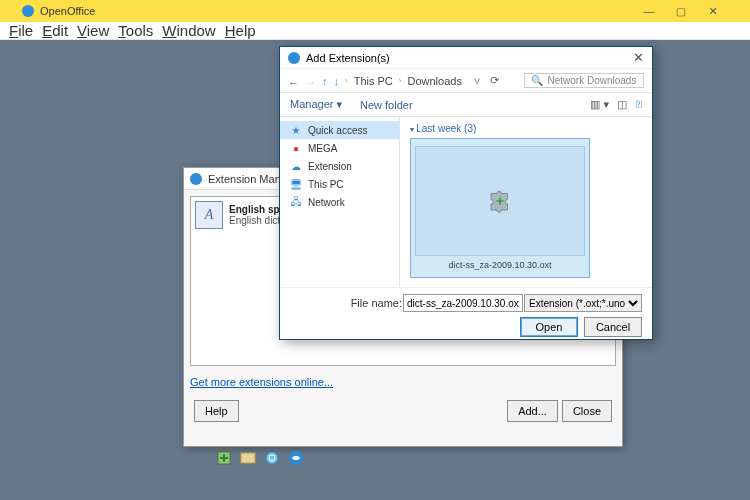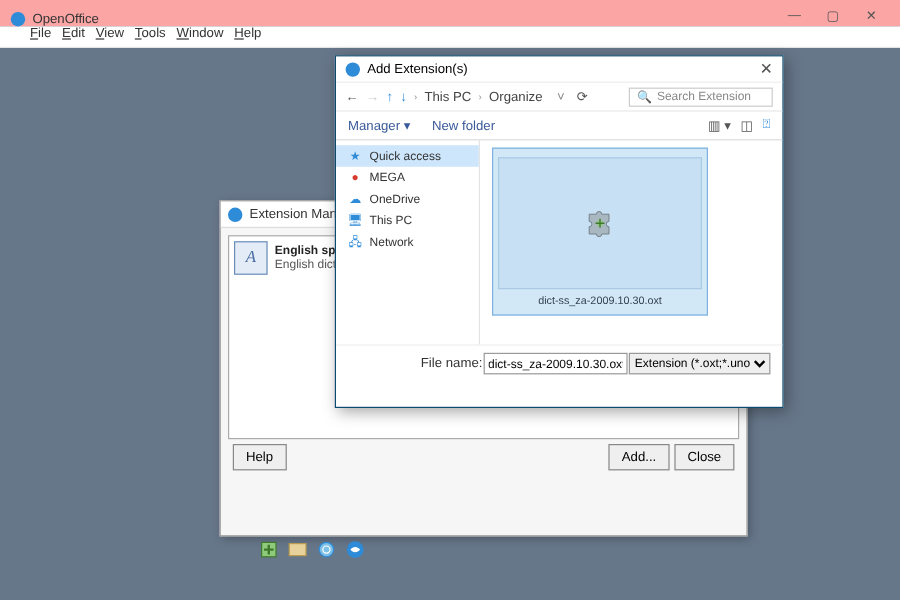--- a/index.html
+++ b/index.html
@@ -1,21 +1,21 @@
 <!DOCTYPE html>
 <html><head>
 <meta charset="utf-8">
 <style>
 *{box-sizing:border-box;margin:0;padding:0;font-family:"Segoe UI",Tahoma,sans-serif}
 body{width:750px;height:500px;background:#67778a;overflow:hidden;position:relative}
-.app-titlebar{height:22px;background:#fca5a5;display:flex;align-items:flex-end;padding:0 9px;font-size:11px;color:#333}
+.app-titlebar{height:22px;background:#fde047;display:flex;align-items:center;padding:0 22px;font-size:11px;color:#333}
 .app-titlebar .logo{width:12px;height:12px;border-radius:50%;background:#2e8bd8;margin-right:6px;display:inline-flex;align-items:center;justify-content:center;color:#fff;font-size:8px}
 .win-controls{margin-left:auto;display:flex;gap:2px}
 .win-controls span{width:30px;height:18px;display:flex;align-items:center;justify-content:center;font-size:11px;color:#555}
-.menubar{height:18px;background:#fff;display:flex;gap:3px;padding:0 22px;font-size:11px;color:#333;border-bottom:1px solid #e5e5e5}
+.menubar{height:18px;background:#fff;display:flex;gap:3px;padding:0 6px;font-size:15px;color:#333;border-bottom:1px solid #e5e5e5}
 .menubar span{padding:0 3px;cursor:default}
 .menubar span u{text-decoration:underline}
 
 
 .ext-mgr{position:absolute;left:183px;top:167px;width:440px;height:280px;background:#f6f6f6;border:1px solid #9a9a9a;box-shadow:2px 2px 8px rgba(0,0,0,.3)}
 .ext-mgr .titlebar{height:22px;background:#fff;display:flex;align-items:center;padding:0 6px;font-size:11px;color:#333;border-bottom:1px solid #ddd}
 .ext-mgr .titlebar .logo{width:12px;height:12px;border-radius:50%;background:#2e8bd8;margin-right:6px}
 .ext-mgr .content{padding:6px}
 .ext-mgr .list{border:1px solid #aaa;background:#fff;height:170px;padding:4px;font-size:10px}
 .ext-mgr .row{display:flex;gap:6px;align-items:center}
@@ -95,20 +95,21 @@
   <div class="content">
     <div class="list">
       <div class="row">
         <div class="thumb">A</div>
         <div class="txt">
           <div class="t1">English spelling, hyp</div>
           <div class="t2">English dictionaries fo</div>
         </div>
       </div>
     </div>
+    <a class="link">Get more extensions online...</a>
     <div class="btnrow">
       <button>Help</button>
       <div class="spacer"></div>
       <button>Add...</button>
       <button>Close</button>
     </div>
   </div>
 </div>
 
 <div class="status-icons">
@@ -136,26 +137,26 @@
     <span class="x">✕</span>
   </div>
   <div class="fd-nav">
     <span class="arrow">←</span>
     <span class="arrow disabled">→</span>
     <span class="arrow" style="color:#2e8bd8">↑</span>
     <span class="arrow" style="color:#2e8bd8">↓</span>
     <span class="sep">›</span>
     <span class="crumb">This PC</span>
     <span class="sep">›</span>
-    <span class="crumb">Organize</span>
+    <span class="crumb">Downloads</span>
     <span class="arrow" style="margin-left:6px;color:#888">˅</span>
     <span class="refresh">⟳</span>
     <div class="search">
       <span>🔍</span>
-      <span>Search Extension</span>
+      <span>Network Downloads</span>
     </div>
   </div>
   <div class="fd-tool">
     <span>Manager ▾</span>
     <span>New folder</span>
     <div class="right">
       <span>▥ ▾</span>
       <span>◫</span>
       <span style="color:#2e8bd8">⍰</span>
     </div>
@@ -165,42 +166,47 @@
       <div class="item active">
           <span class="ic" style="color:#2e8bd8">★</span>
           <span>Quick access</span>
         </div>
       <div class="item">
           <span class="ic" style="color:#d83a2e">●</span>
           <span>MEGA</span>
         </div>
       <div class="item">
           <span class="ic" style="color:#2e8bd8">☁</span>
-          <span>OneDrive</span>
+          <span>Extension</span>
         </div>
       <div class="item">
           <span class="ic" style="color:#2e8bd8">🖥</span>
           <span>This PC</span>
         </div>
       <div class="item">
           <span class="ic" style="color:#2e8bd8">🖧</span>
           <span>Network</span>
         </div>
     </div>
     <div class="fd-main">
+      <div class="fd-group">Last week (3)</div>
       <div class="fd-file">
         <div class="inner">
           <svg class="puzzle" viewBox="0 0 40 40">
             <path d="M8 10h8a3 3 0 1 1 6 0h8v8a3 3 0 1 0 0 6v8H22a3 3 0 1 1-6 0H8v-8a3 3 0 1 0 0-6V10z" fill="#a9b7c0" stroke="#6c7a83" stroke-width="1"></path>
             <path d="M17 17h6v6h-6z" fill="#8fc97a"></path>
               <path d="M20 15v10M15 20h10" stroke="#3e7a2d" stroke-width="1.5"></path>
           </svg>
         </div>
         <span>dict-ss_za-2009.10.30.oxt</span>
       </div>
     </div>
   </div>
   <div class="fd-footer">
     <label>File name:</label>
     <input value="dict-ss_za-2009.10.30.oxt" style="">
     <select><option>Extension (*.oxt;*.uno.pkg;*.zip</option></select>
+    <div class="btns">
+      <button class="primary">Open</button>
+      <button>Cancel</button>
+    </div>
   </div>
 </div>
 
 </body></html>

